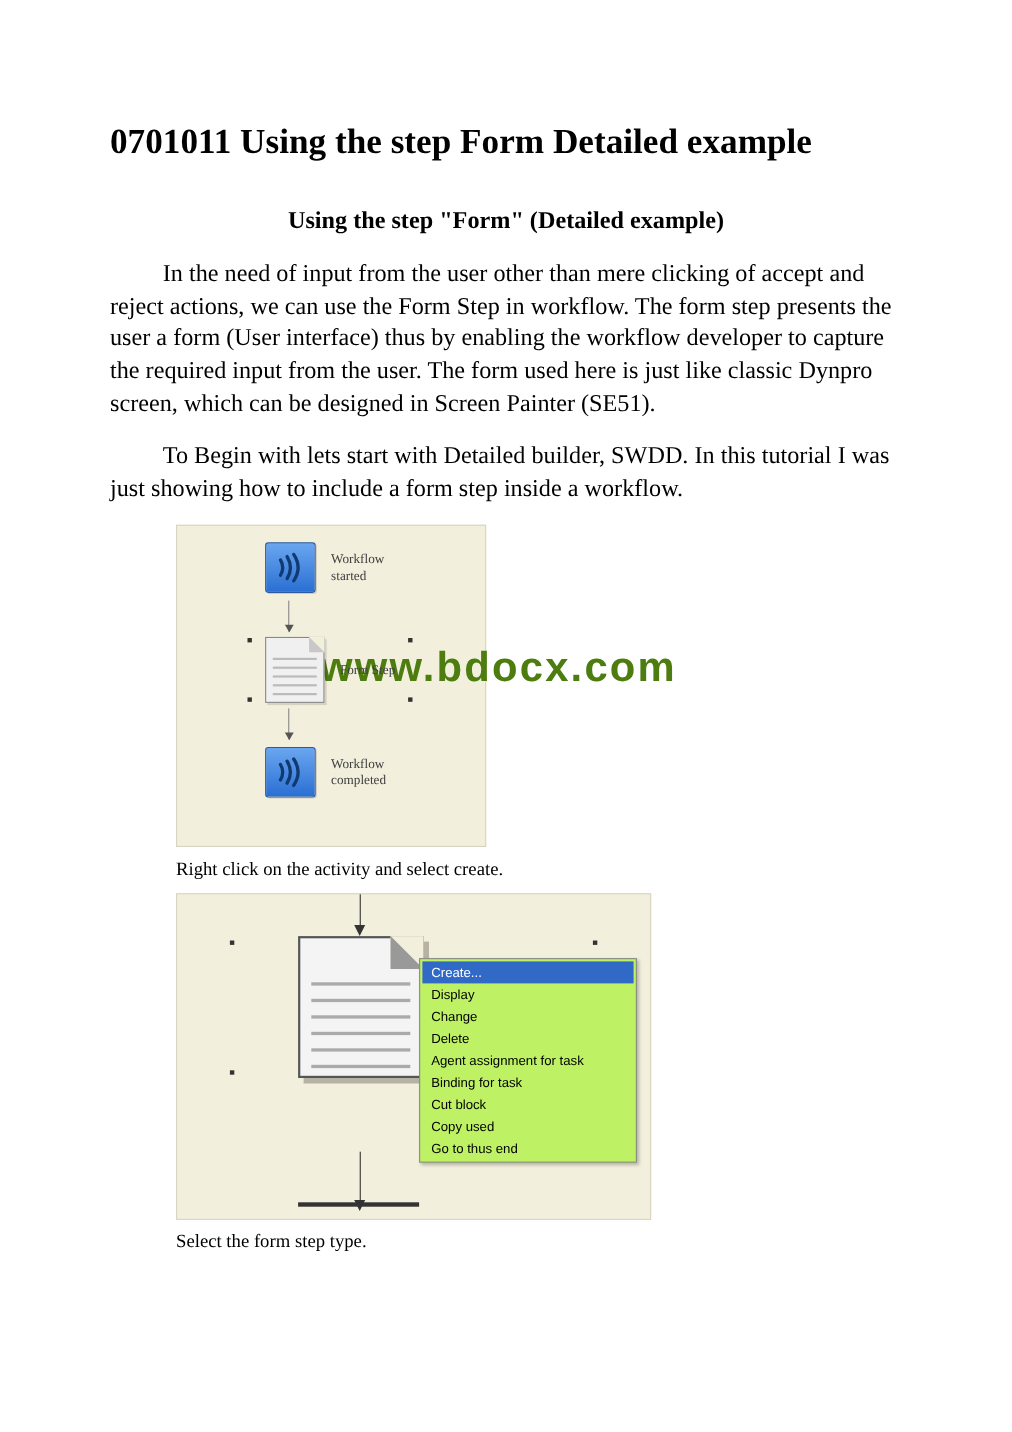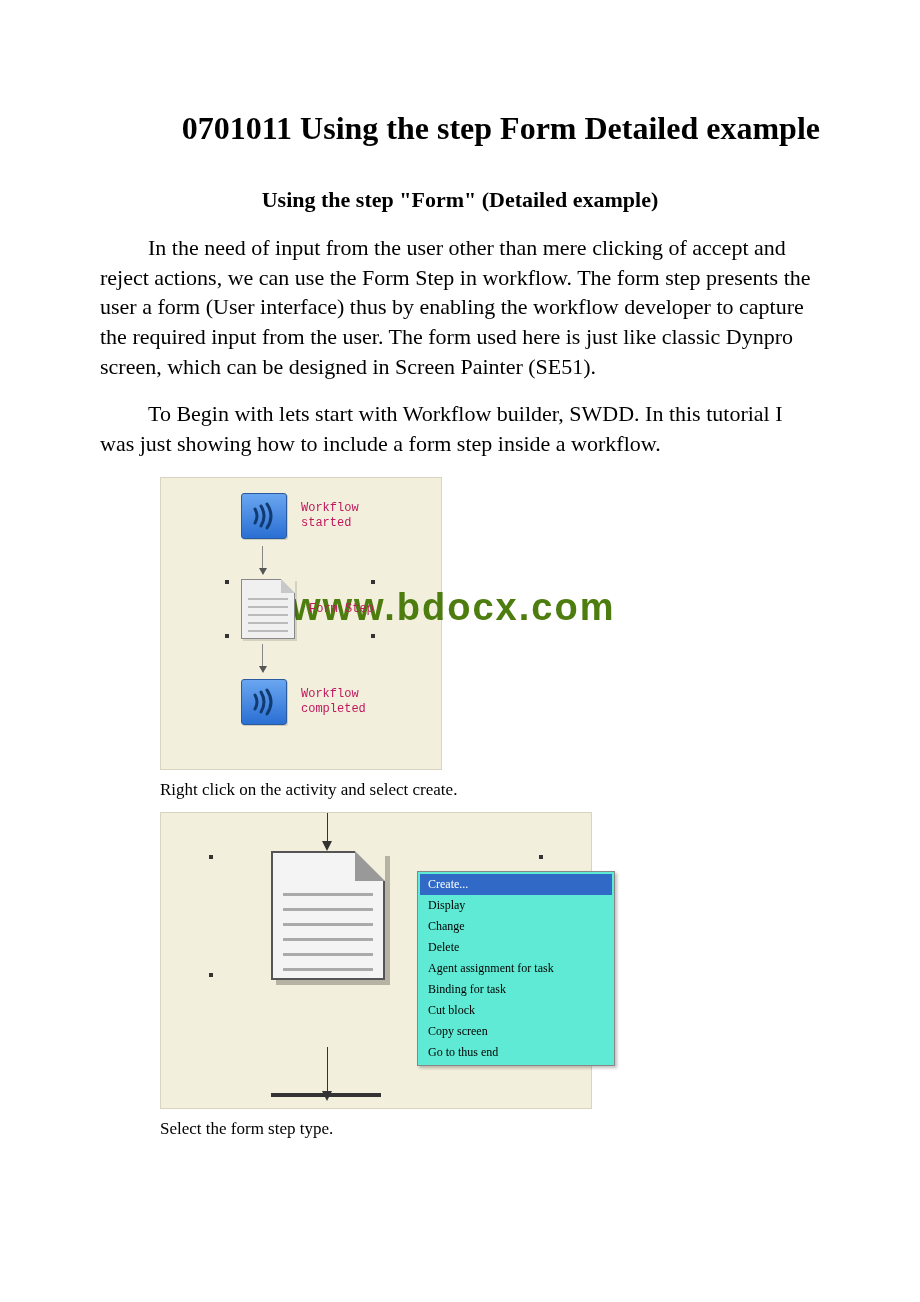--- a/index.html
+++ b/index.html
@@ -9,21 +9,21 @@
     font-family: "Times New Roman", Times, serif;
     color: #000;
     width: 920px;
   }
   .page {
     padding: 110px 100px 60px 100px;
   }
   h1 {
     font-size: 32px;
     font-weight: bold;
-    text-align: right;
+    text-align: left;
     margin: 0 0 40px 0;
   }
   h2 {
     font-size: 22px;
     font-weight: bold;
     text-align: center;
     margin: 0 0 20px 0;
   }
   p.body {
     font-size: 22px;
@@ -63,23 +63,23 @@
     background: linear-gradient(#6aa6f0, #2a6fd3);
     border: 1px solid #2a5aa0;
     border-radius: 3px;
     display: flex;
     align-items: center;
     justify-content: center;
     box-shadow: 1px 1px 0 rgba(0,0,0,0.15);
   }
   .wf-node-blue svg { width: 30px; height: 30px; }
   .wf-label {
-    font-family: Liberation Mono, monospace;
+    font-family: Liberation Serif, serif;
     font-size: 12px;
-    color: #be185d;
+    color: #404040;
     margin-left: 14px;
     line-height: 1.2;
   }
   .wf-conn {
     margin-left: 101px;
     height: 28px;
     border-left: 1px solid #888;
     position: relative;
   }
   .wf-conn::after {
@@ -185,27 +185,26 @@
     width: 110px; height: 4px;
     background: #333;
   }
   .fig2 .dotL { left: 48px; }
   .fig2 .dotR { right: 48px; }
   .context-menu {
     position: absolute;
     left: 220px;
     top: 58px;
     width: 192px;
-    background: #5eead4;
+    background: #bef264;
     border: 1px solid #888;
     box-shadow: 2px 2px 3px rgba(0,0,0,0.25);
-    font-family: Liberation Serif, serif;
+    font-family: Liberation Sans, sans-serif;
     font-size: 12px;
     padding: 2px;
-    margin-left: 36px;
   }
   .context-menu .mi {
     padding: 3px 8px;
     color: #000;
     cursor: default;
   }
   .context-menu .mi.sel {
     background: #3169c6;
     color: #fff;
   }
@@ -219,21 +218,21 @@
 </style>
 </head>
 <body>
 
 <div class="page">
   <h1>0701011 Using the step Form Detailed example</h1>
   <h2>Using the step "Form" (Detailed example)</h2>
 
   <p class="body"><span class="indent"></span><span>In the need of input from the user other than mere clicking of accept and reject actions, we can use the Form Step in workflow. The form step presents the user a form (User interface) thus by enabling the workflow developer to capture the required input from the user. The form used here is just like classic Dynpro screen, which can be designed in Screen Painter (SE51).</span></p>
 
-  <p class="body"><span class="indent"></span><span>To Begin with lets start with Workflow builder, SWDD. In this tutorial I was just showing how to include a form step inside a workflow.</span></p>
+  <p class="body"><span class="indent"></span><span>To Begin with lets start with Detailed builder, SWDD. In this tutorial I was just showing how to include a form step inside a workflow.</span></p>
 
   <div class="fig fig1">
     <div class="watermark">www.bdocx.com</div>
 
     <div class="wf-row">
       <div class="wf-node-blue">
         <svg viewBox="0 0 30 30">
             <path d="M6 8 Q10 15 6 22 M12 5 Q18 15 12 25 M18 3 Q26 15 18 27" stroke="#103a70" stroke-width="3" fill="none" stroke-linecap="round"></path>
           </svg>
       </div>
@@ -294,21 +293,21 @@
     <span class="paren">)</span>
 
     <div class="context-menu">
       <div class="mi sel">Create...</div>
       <div class="mi">Display</div>
       <div class="mi">Change</div>
       <div class="mi">Delete</div>
       <div class="mi">Agent assignment for task</div>
       <div class="mi">Binding for task</div>
       <div class="mi">Cut block</div>
-      <div class="mi">Copy screen</div>
+      <div class="mi">Copy used</div>
       <div class="mi">Go to thus end</div>
     </div>
 
     <div class="arrow-down bot"></div>
     <div class="arrow-head" style="top:278px;"></div>
     <div class="bar"></div>
   </div>
 
   <p class="caption">Select the form step type.</p>
 </div>

